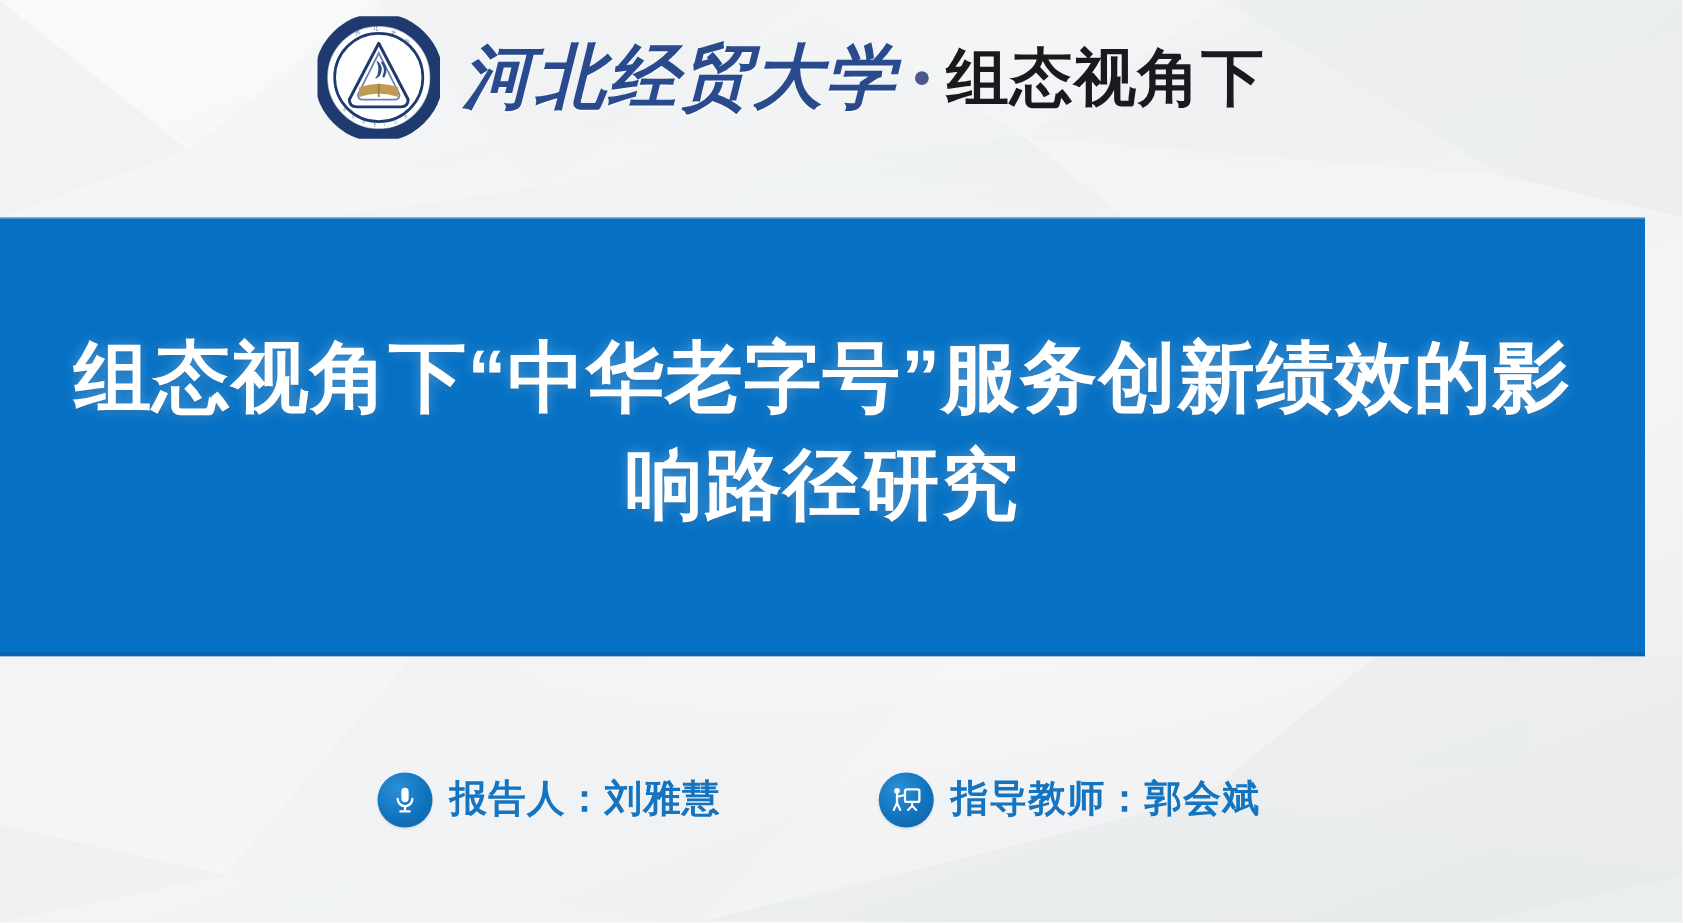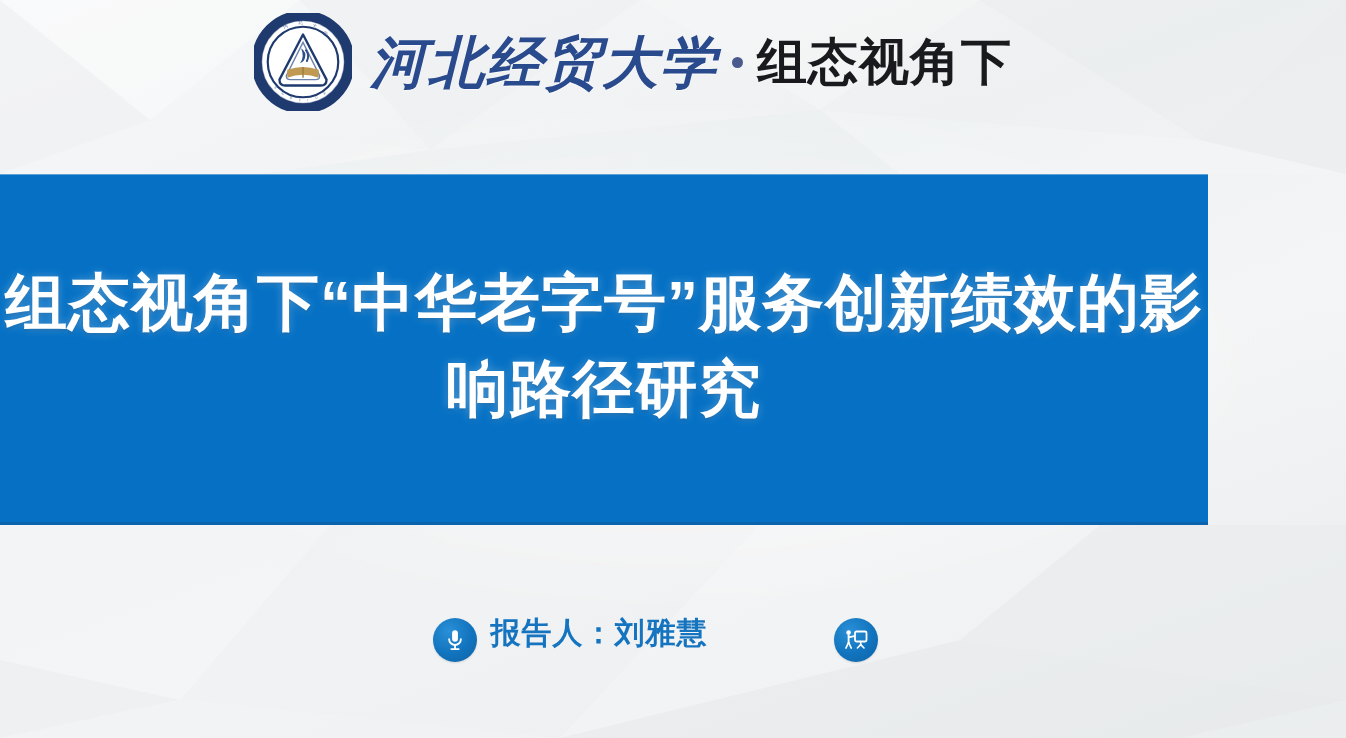--- a/index.html
+++ b/index.html
@@ -101,21 +101,21 @@
     letter-spacing: 1px;
     color: #1a1a1e;
     line-height: 1;
   }
 
   
   .banner {
     position: absolute;
     left: 0;
     top: 174px;
-    width: 1208px;
+    width: 1316px;
     height: 351px;
     background: #0570c4;
     display: flex;
     align-items: center;
     justify-content: center;
     box-shadow: 0 1px 0 rgba(255,255,255,0.35) inset;
   }
   .banner::after {
     content: "";
     position: absolute;
@@ -145,20 +145,21 @@
     top: 618px;
     width: 1346px;
     display: flex;
     align-items: center;
     justify-content: center;
     gap: 126px;
     transform: translateX(-18px);
   }
   .credit {
     display: flex;
+    align-items: center;
     gap: 14px;
     white-space: nowrap;
   }
   .credit-icon {
     width: 44px;
     height: 44px;
     border-radius: 50%;
     background: radial-gradient(circle at 36% 30%, #2a90d8 0%, #1173bd 55%, #0f63a6 100%);
     display: flex;
     align-items: center;
@@ -279,17 +280,18 @@
           <line x1="18.7" y1="15.5" x2="18.7" y2="19" stroke="#ffffff" stroke-width="1.6" stroke-linecap="round"></line>
           <line x1="15.4" y1="22" x2="18.7" y2="18.6" stroke="#ffffff" stroke-width="1.6" stroke-linecap="round"></line>
           <line x1="22" y1="22" x2="18.7" y2="18.6" stroke="#ffffff" stroke-width="1.6" stroke-linecap="round"></line>
           <circle cx="6.6" cy="6.6" r="2.3" fill="#ffffff"></circle>
           <line x1="6.6" y1="9.2" x2="6.6" y2="16.4" stroke="#ffffff" stroke-width="1.8" stroke-linecap="round"></line>
           <line x1="6.6" y1="11.4" x2="12.2" y2="10.2" stroke="#ffffff" stroke-width="1.7" stroke-linecap="round"></line>
           <line x1="6.6" y1="16.4" x2="4" y2="22" stroke="#ffffff" stroke-width="1.7" stroke-linecap="round"></line>
           <line x1="6.6" y1="16.4" x2="9.2" y2="22" stroke="#ffffff" stroke-width="1.7" stroke-linecap="round"></line>
         </svg>
       </span>
+      <span class="credit-text">指导教师：郭会斌</span>
     </div>
 
   </div>
 
 </div>
 
 </body></html>

